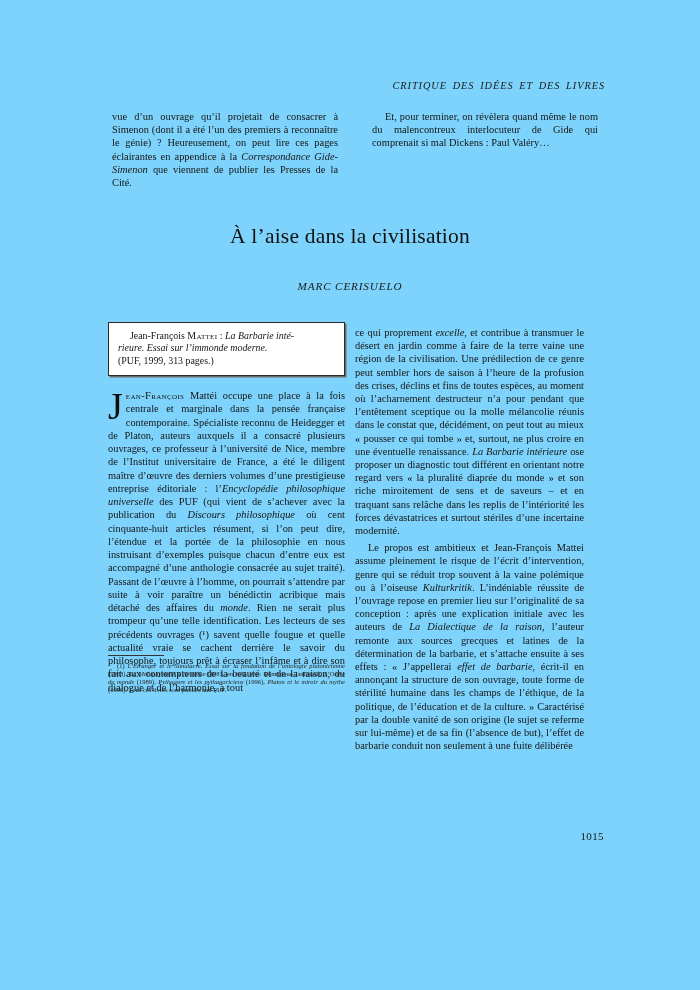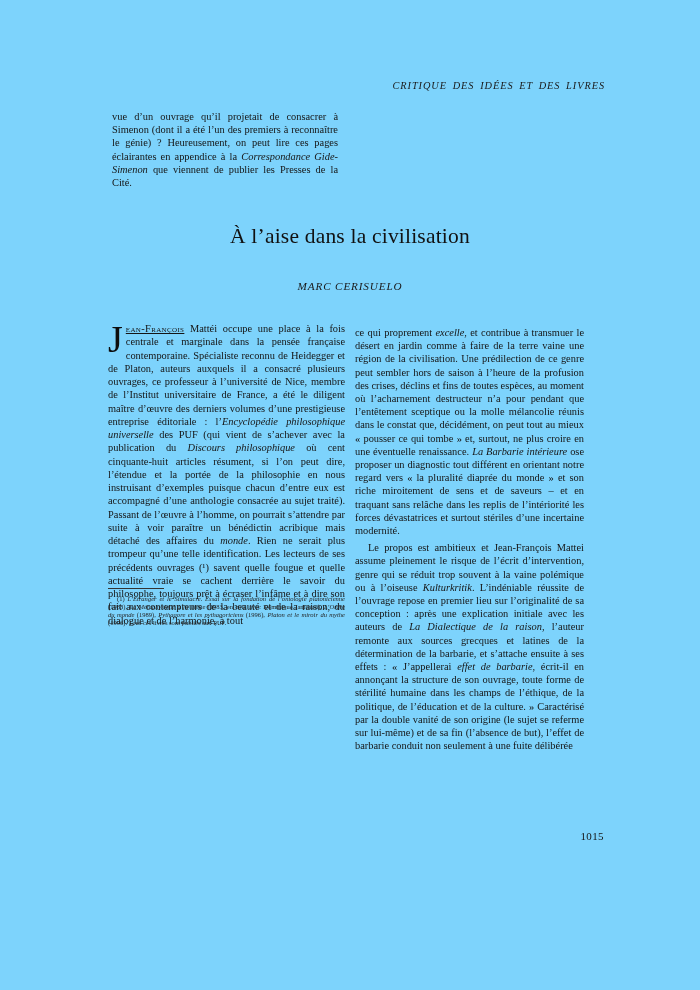--- a/index.html
+++ b/index.html
@@ -136,21 +136,20 @@
     font-size: 38px;
     line-height: 31px;
     padding: 1px 3px 0 0;
     margin-top: 1px;
     font-family: "Liberation Serif", "DejaVu Serif", serif;
     color: #0d0d0d;
   }
   .lead-caps {
     font-variant: small-caps;
     letter-spacing: 0.35px;
-    text-decoration: underline;
   }
 
   
   .footnote-wrap {
     position: absolute;
     left: 0;
     bottom: 0;
     width: 237px;
   }
   .footnote-rule {
@@ -183,29 +182,37 @@
 <body>
 
 <div class="page">
 
   <div class="running-head">CRITIQUE DES IDÉES ET DES LIVRES</div>
 
   <div class="top-cols">
     <div class="col">
       <p class="body-text"><span>vue d’un ouvrage qu’il projetait de consacrer à Simenon (dont il a été l’un des premiers à reconnaître le génie) ? Heureusement, on peut lire ces pages éclairantes en appendice à la </span><i>Correspondance Gide-Simenon</i><span> que viennent de publier les Presses de la Cité.</span></p>
     </div>
+    <div class="col">
+      <p class="body-text indent">Et, pour terminer, on révèlera quand même le nom du malencontreux interlocuteur de Gide qui comprenait si mal Dickens : Paul Valéry…</p>
+    </div>
   </div>
 
   <div class="article-title">À l’aise dans la civilisation</div>
   <div class="article-author">MARC CERISUELO</div>
 
   <div class="main-cols">
 
     <div class="col-left">
 
+      <div class="ref-box">
+        <p class="ref-line1"><span>Jean-François </span><span class="smallcaps">Mattei</span><span> : </span><i>La Barbarie inté-</i></p>
+        <p class="ref-line2"><i>rieure. Essai sur l’immonde moderne.</i></p>
+        <p class="ref-line3">(PUF, 1999, 313 pages.)</p>
+      </div>
 
       <p class="dropcap-para"><span class="dropcap">J</span><span class="lead-caps">ean-François</span><span> Mattéi occupe une place à la fois centrale et marginale dans la pensée française contemporaine. Spécialiste reconnu de Heidegger et de Platon, auteurs auxquels il a consacré plusieurs ouvrages, ce professeur à l’université de Nice, membre de l’Institut universitaire de France, a été le diligent maître d’œuvre des derniers volumes d’une prestigieuse entreprise éditoriale : l’</span><i>Encyclopédie philosophique universelle</i><span> des PUF (qui vient de s’achever avec la publication du </span><i>Discours philosophique</i><span> où cent cinquante-huit articles résument, si l’on peut dire, l’étendue et la portée de la philosophie en nous instruisant d’exemples puisque chacun d’entre eux est accompagné d’une anthologie consacrée au sujet traité). Passant de l’œuvre à l’homme, on pourrait s’attendre par suite à voir paraître un bénédictin acribique mais détaché des affaires du </span><i>monde</i><span>. Rien ne serait plus trompeur qu’une telle identification. Les lecteurs de ses précédents ouvrages (¹) savent quelle fougue et quelle actualité vraie se cachent derrière le savoir du philosophe, toujours prêt à écraser l’infâme et à dire son fait aux contempteurs de la beauté et de la raison, du dialogue et de l’harmonie, à tout</span></p>
 
       <div class="footnote-wrap">
         <div class="footnote-rule"></div>
         <p class="footnote"><span>(1) </span><i>L’Étranger et le Simulacre. Essai sur la fondation de l’ontologie platonicienne</i><span> (1983), </span><i>La Métaphysique à la limite</i><span> (1983, en coll. avec Dominique Janicaud), </span><i>L’Ordre du monde</i><span> (1989), </span><i>Pythagore et les pythagoriciens</i><span> (1996), </span><i>Platon et le miroir du mythe</i><span> (1996). Tous ces livres sont publiés aux PUF.</span></p>
       </div>
 
     </div>
 

